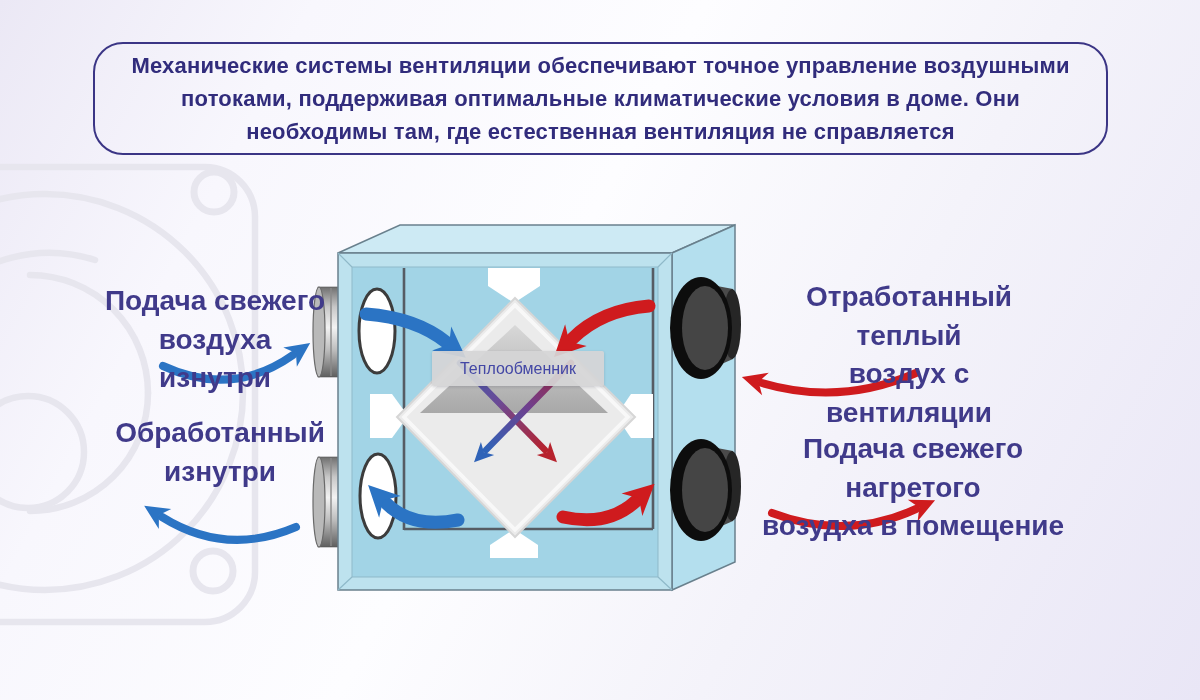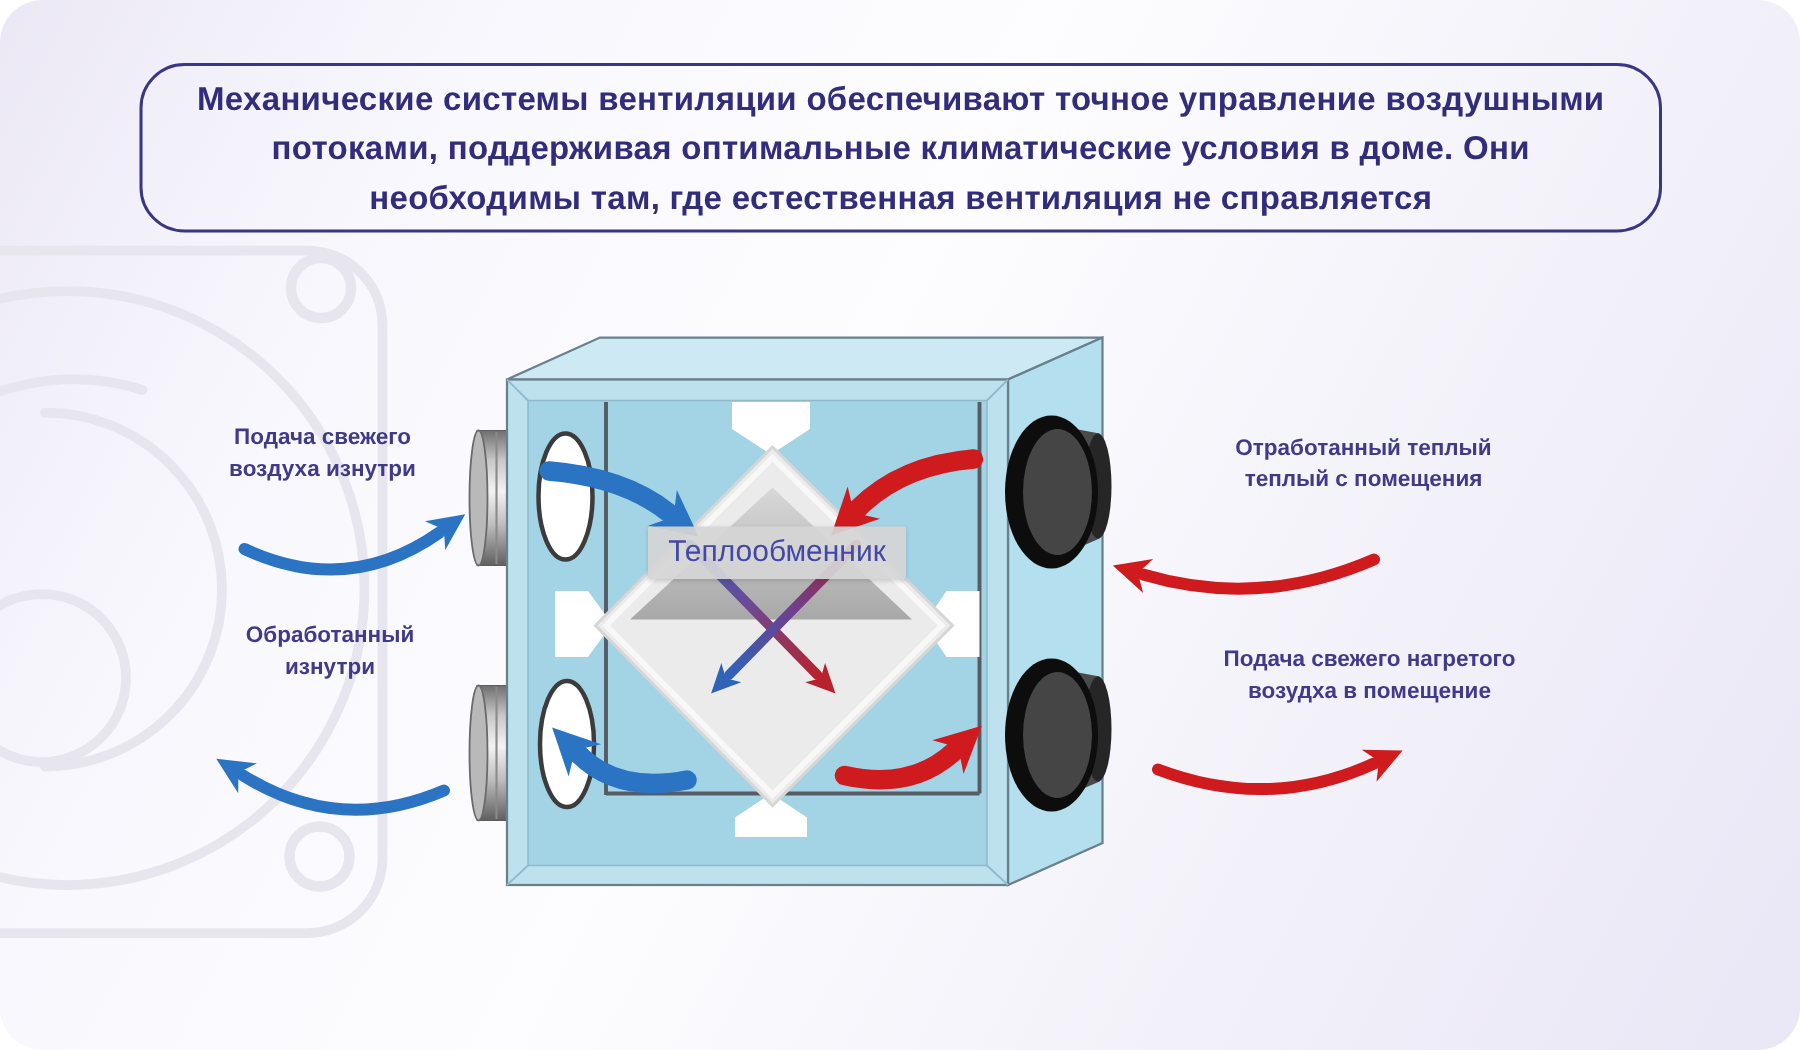--- a/index.html
+++ b/index.html
@@ -1,46 +1,45 @@
 <!DOCTYPE html>
 <html><head>
 <meta charset="utf-8">
 <style>
   html,body{margin:0;padding:0;}
   body{width:1200px;height:700px;overflow:hidden;}
   .canvas{
     position:relative;width:1200px;height:700px;
     background:linear-gradient(118deg,#ebe8f5 0%,#f8f7fd 20%,#fdfdff 45%,#f4f3fa 68%,#e9e6f6 100%);
     font-family:"Liberation Sans",sans-serif;
-    border-radius:28px;
   }
   svg.diagram{position:absolute;left:0;top:0;}
   .header-box{
     position:absolute;left:93px;top:42px;width:1015px;height:113px;
     border:2px solid #3b3585;border-radius:30px;box-sizing:border-box;
     display:flex;align-items:center;justify-content:center;padding:0 34px;
   }
   .header-box p{
     margin:0;text-align:center;font-size:22px;font-weight:bold;color:#312c7c;
     line-height:1.5;letter-spacing:.2px;
   }
   .flow-label{
-    position:absolute;text-align:center;font-weight:bold;font-size:15px;
+    position:absolute;text-align:center;font-weight:bold;font-size:28px;
     color:#403a8a;line-height:1.38;
   }
   .flow-label span{display:block;}
   .lbl-supply-inside{left:100px;top:282px;width:230px;}
   .lbl-processed{left:105px;top:414px;width:230px;}
-  .lbl-exhaust{left:769px;top:289px;width:280px;text-align:center;}
+  .lbl-exhaust{left:769px;top:278px;width:280px;text-align:center;}
   .lbl-heated{left:753px;top:430px;width:320px;}
   .hx-label{
     position:absolute;left:432px;top:351px;width:172px;height:35px;
     background:rgba(213,213,214,.93);border-radius:2px;
     display:flex;align-items:center;justify-content:center;
-    font-size:20px;color:#4347a5;box-shadow:0 1px 3px rgba(40,40,60,.18);
+    font-size:16px;color:#4347a5;box-shadow:0 1px 3px rgba(40,40,60,.18);
   }
 </style>
 </head>
 <body>
 
 <div class="canvas">
 
   <svg class="diagram" width="1200" height="700" viewBox="0 0 1200 700">
     <defs>
       <linearGradient id="metalGrad" x1="0" y1="0" x2="0" y2="1">
@@ -173,21 +172,21 @@
   <div class="flow-label lbl-supply-inside">
     <span>Подача свежего</span>
     <span>воздуха изнутри</span>
   </div>
   <div class="flow-label lbl-processed">
     <span>Обработанный</span>
     <span>изнутри</span>
   </div>
   <div class="flow-label lbl-exhaust">
     <span>Отработанный теплый</span>
-    <span>теплый с помещения</span>
+    <span>воздух с вентиляции</span>
   </div>
   <div class="flow-label lbl-heated">
     <span>Подача свежего нагретого</span>
     <span>возудха в помещение</span>
   </div>
 
   <div class="hx-label">Теплообменник</div>
 
 </div>
 

